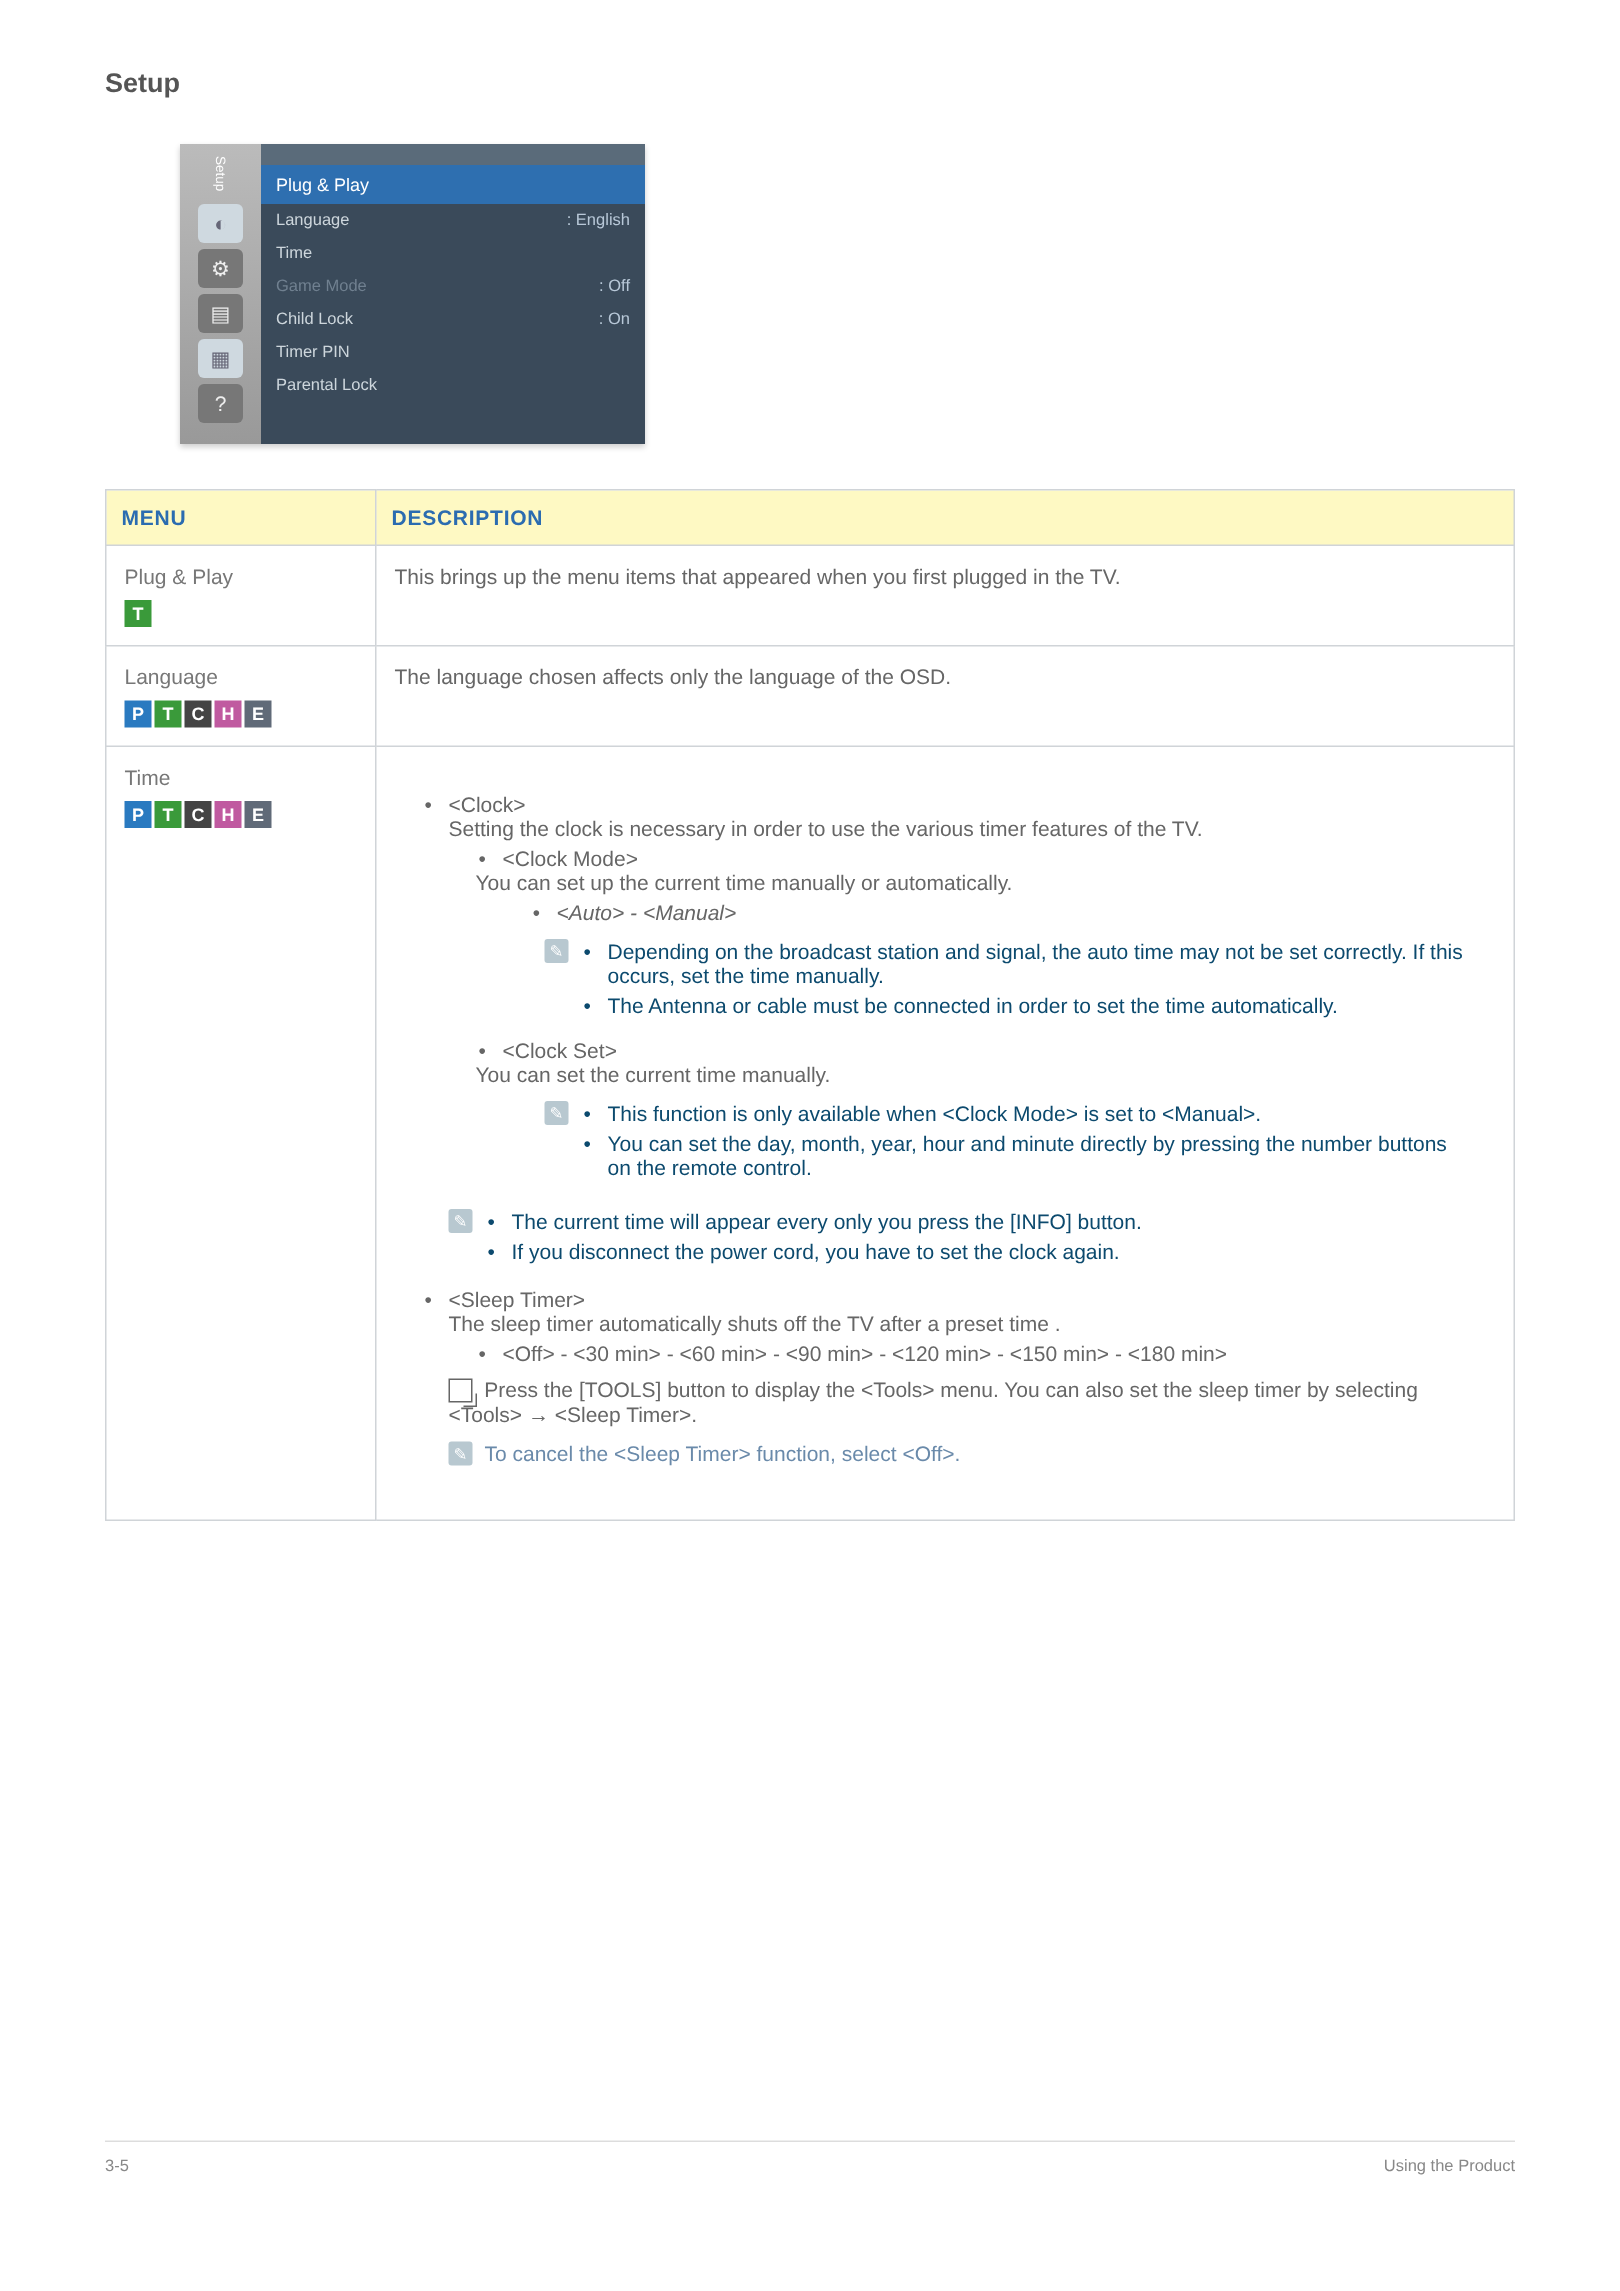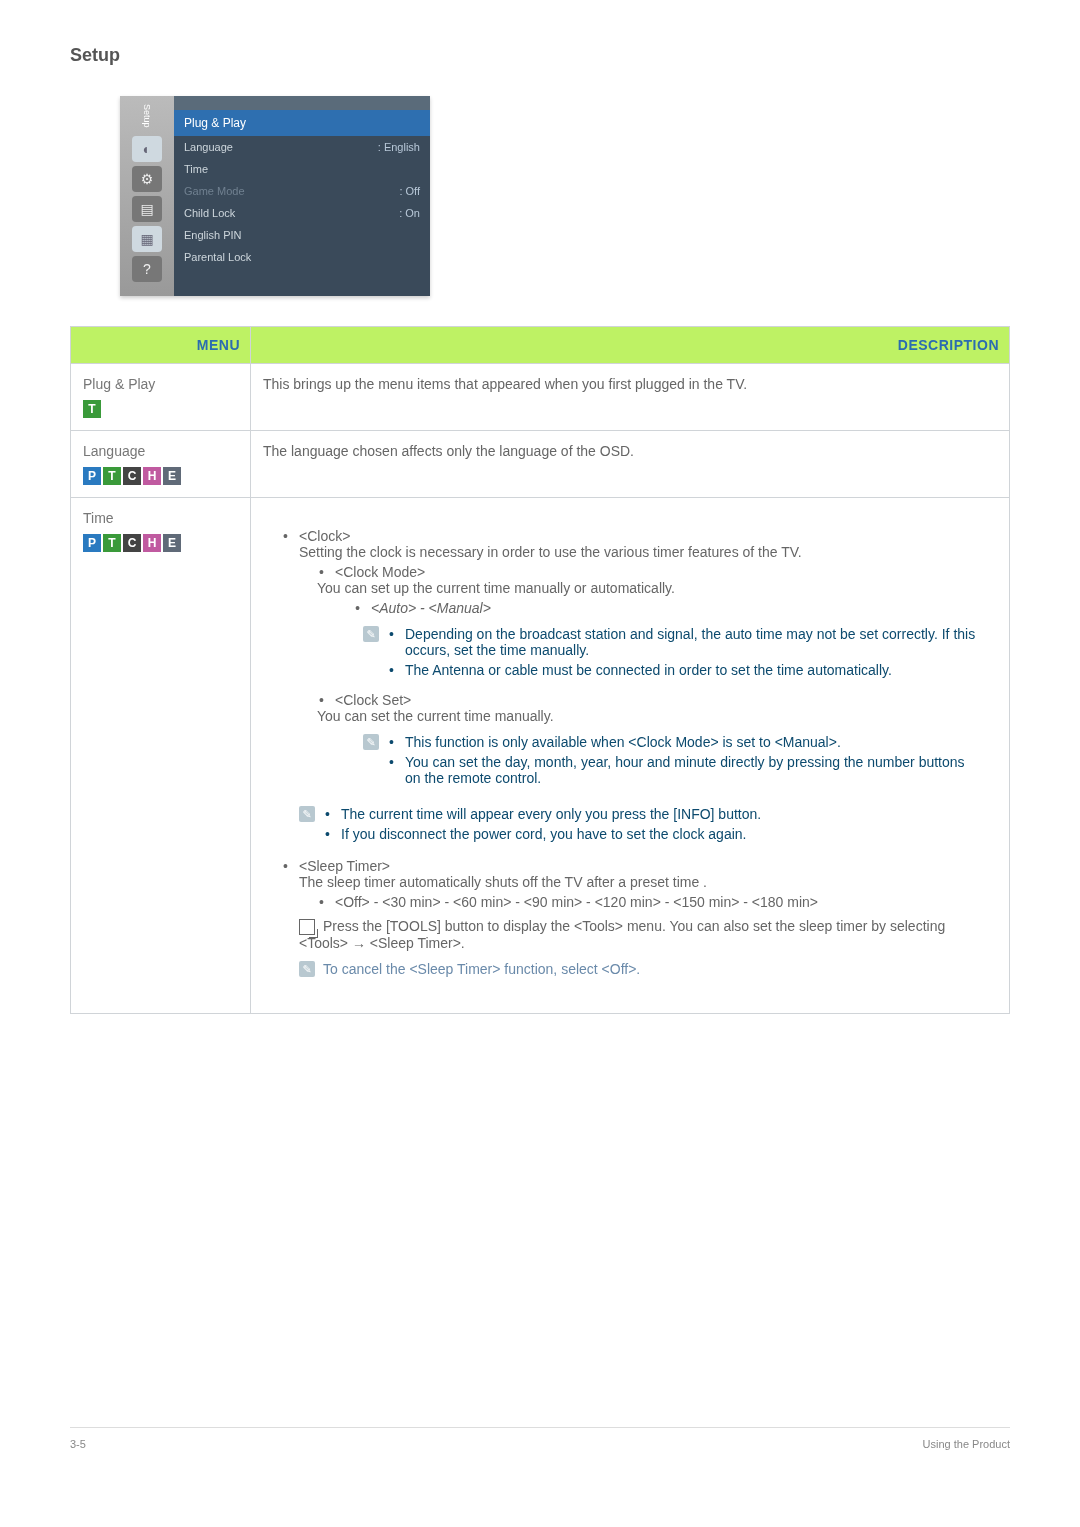--- a/index.html
+++ b/index.html
@@ -83,26 +83,26 @@
   .menu-val { color: #b8c8d8; text-align: right; }
 
   
   table.spec {
     width: 100%;
     border-collapse: collapse;
     font-size: 14px;
     margin-top: 10px;
   }
   table.spec th {
-    background: #bef264;
+    background: #fef9c3;
     color: #2b6cb0;
     font-weight: bold;
     border: 1px solid #d0d4d8;
     padding: 10px;
-    text-align: right;
+    text-align: left;
     letter-spacing: 0.5px;
   }
   table.spec td {
     border: 1px solid #d0d4d8;
     padding: 12px 12px 12px 12px;
     vertical-align: top;
     color: #666;
   }
   table.spec td.menu-col {
     width: 155px;
@@ -284,21 +284,21 @@
       </div>
       <div class="menu-row dim">
         <span>Game Mode</span>
           <span class="menu-val">: Off</span>
       </div>
       <div class="menu-row">
         <span>Child Lock</span>
           <span class="menu-val">: On</span>
       </div>
       <div class="menu-row">
-        <span>English PIN</span>
+        <span>Timer PIN</span>
           <span class="menu-val"></span>
       </div>
       <div class="menu-row">
         <span>Parental Lock</span>
           <span class="menu-val"></span>
       </div>
     </div>
   </div>
 
   <table class="spec">

